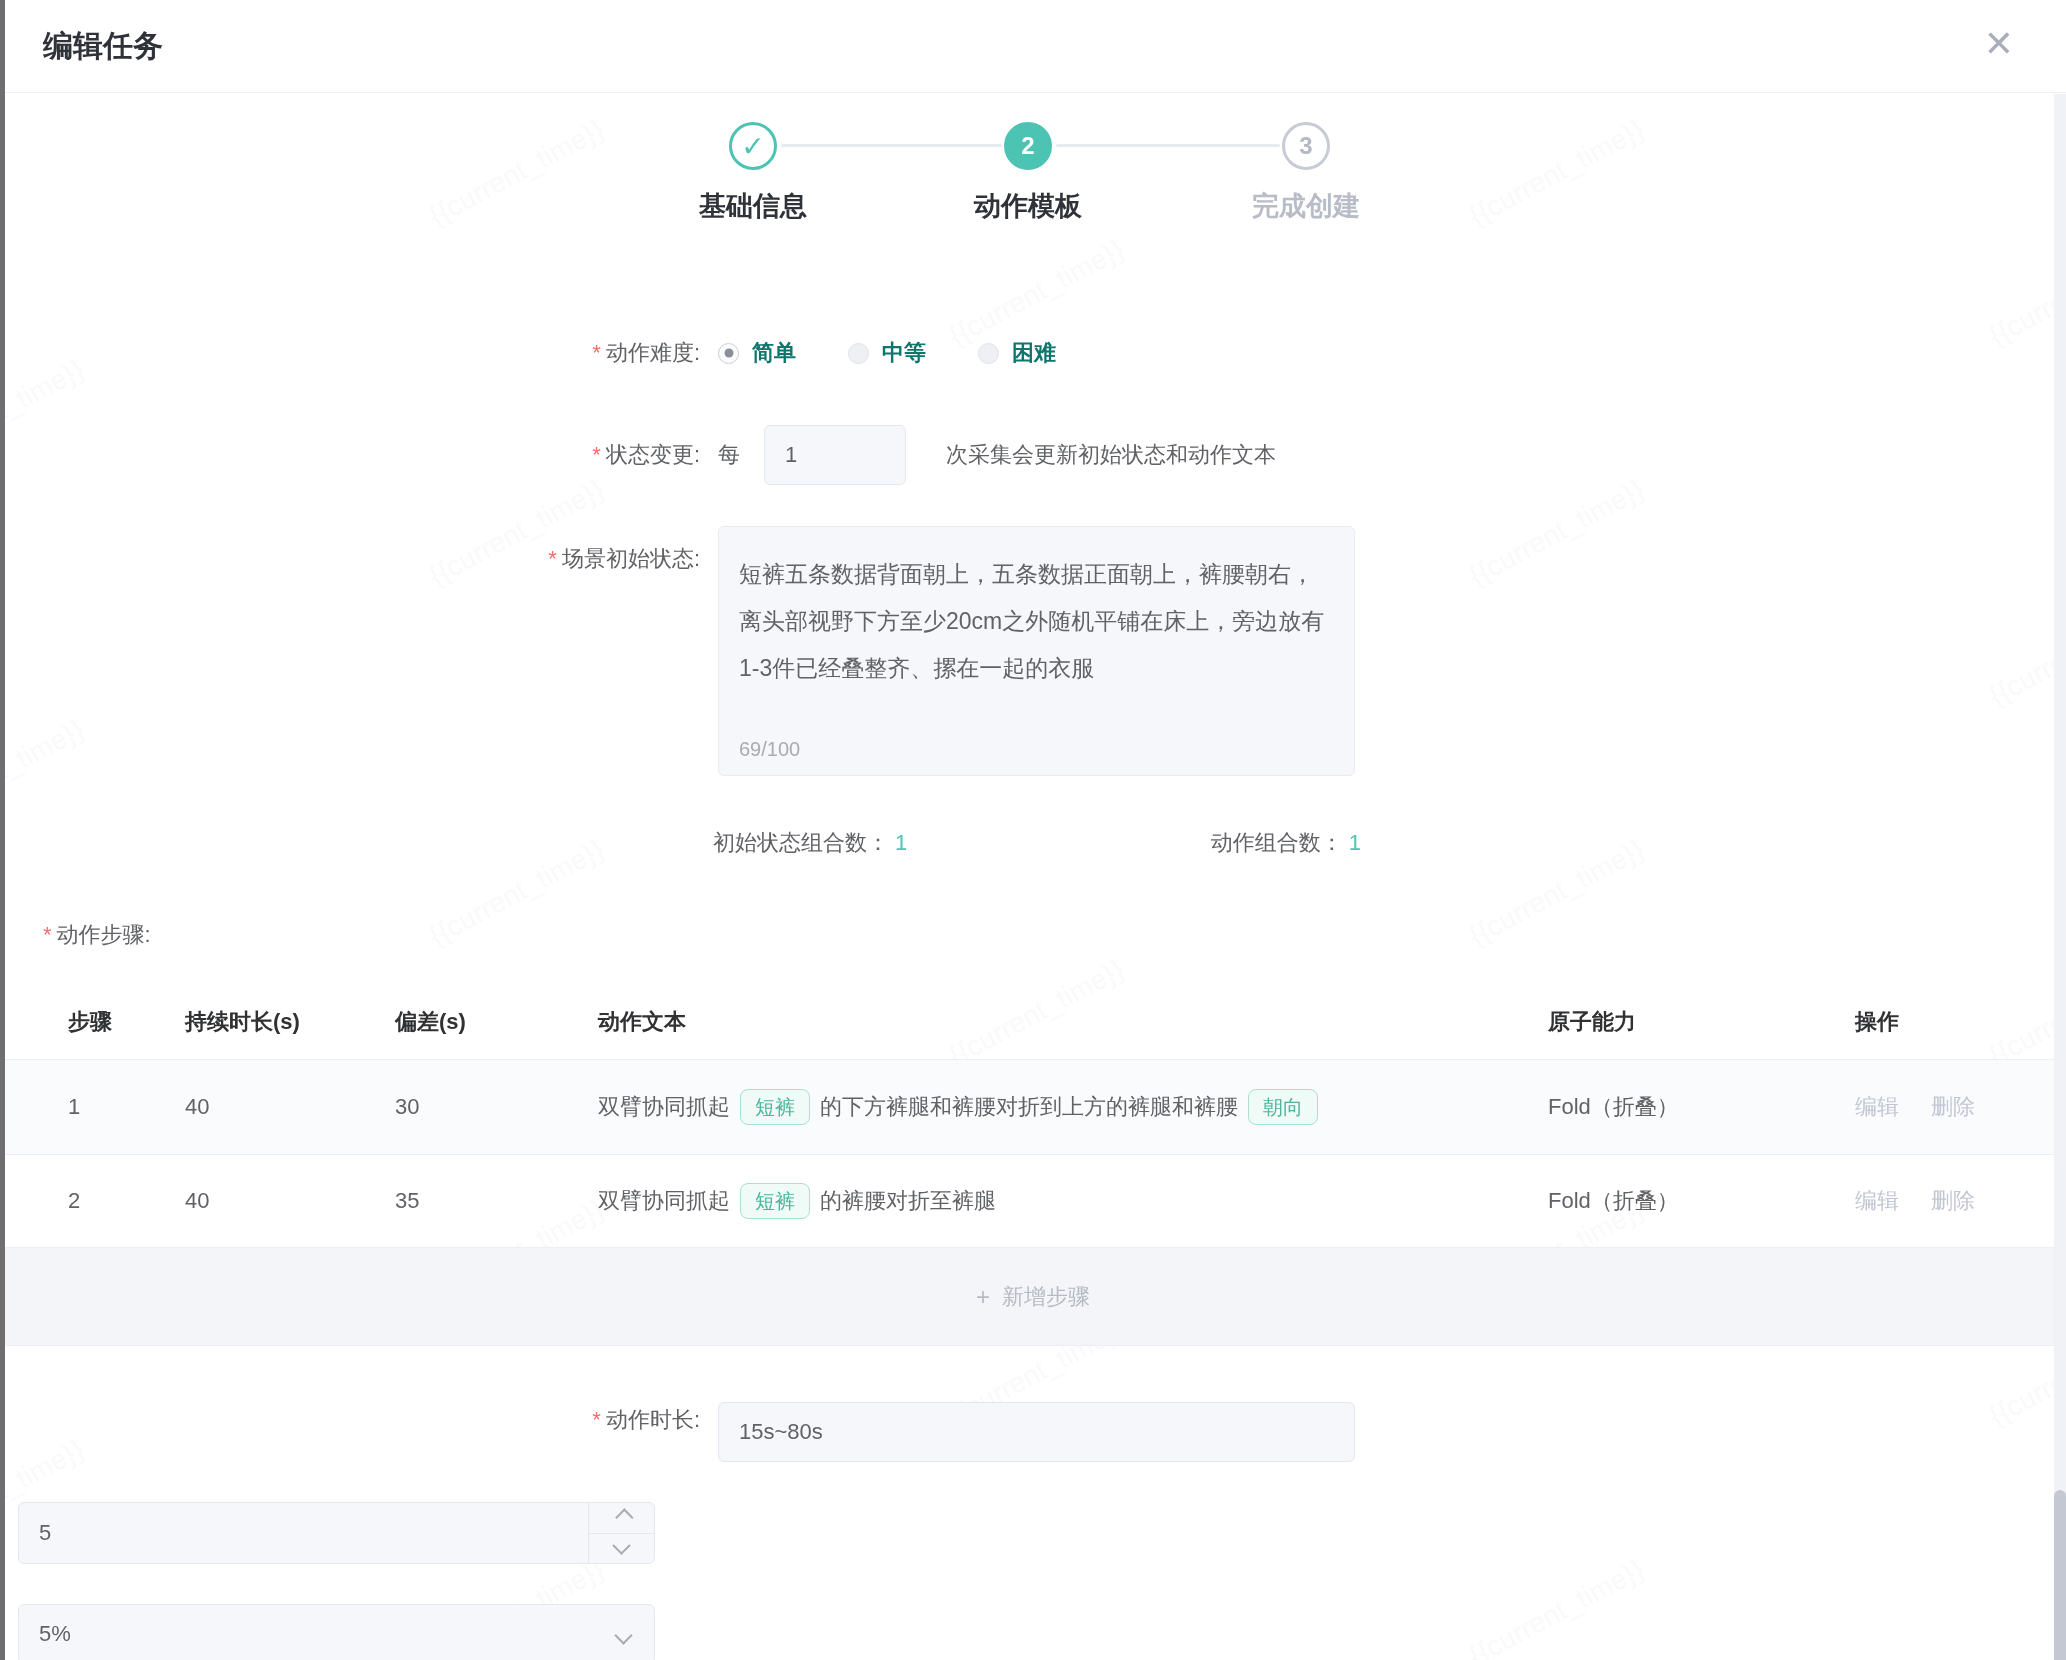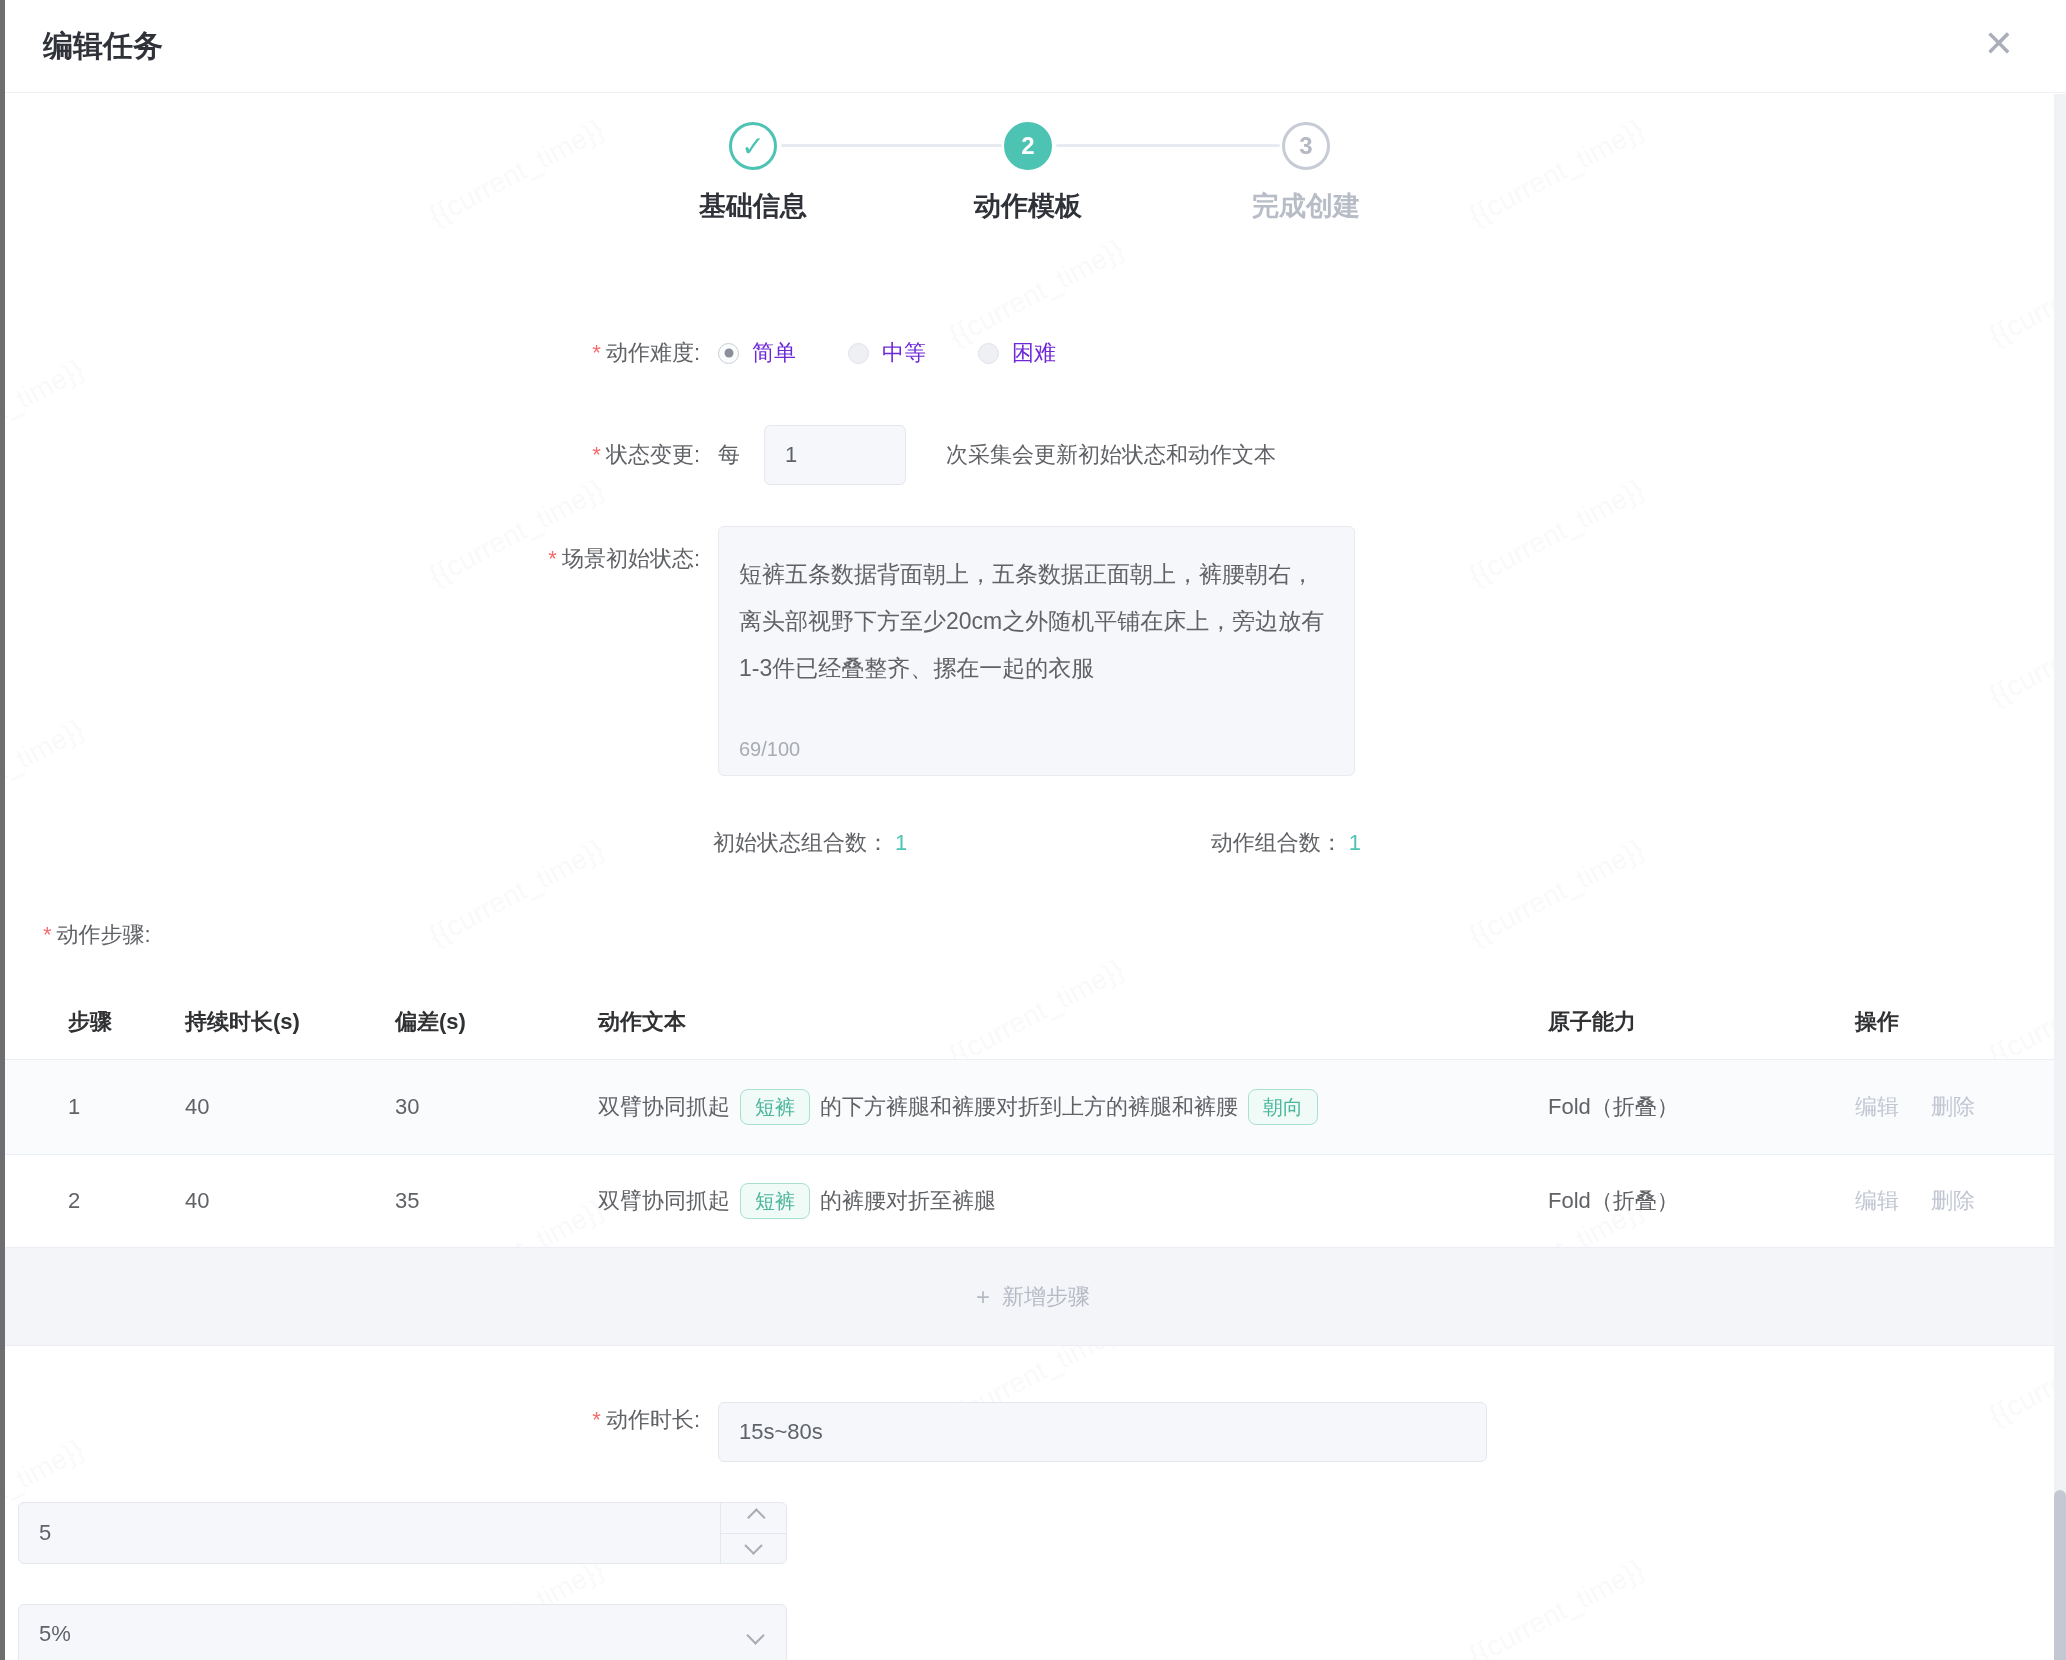--- a/index.html
+++ b/index.html
@@ -34,21 +34,21 @@
   .frow { position:absolute; left:0; width:2066px; display:flex; align-items:center; z-index:4; }
   .flabel { width:700px; text-align:right; font-size:22px; color:#606266; flex:0 0 700px; }
   .req { color:#f56c6c; margin-right:5px; font-size:22px; }
   .box { background:#f5f7fa; border:1px solid #e4e7ed; border-radius:6px; color:#5f6368; font-size:22px; display:flex; align-items:center; padding:0 20px; }
   
   .radio-group { display:flex; align-items:center; margin-left:18px; }
   .radio-item { display:flex; align-items:center; margin-right:52px; cursor:pointer; }
   .radio-circle { width:21px; height:21px; border-radius:50%; background:#eef0f4; border:1px solid #dfe2e8; position:relative; }
   .radio-item.checked .radio-circle { background:#fbfcfd; border-color:#c9cdd4; }
   .radio-item.checked .radio-circle::after { content:""; position:absolute; left:50%; top:50%; width:9px; height:9px; border-radius:50%; background:#8a8f99; transform:translate(-50%,-50%); }
-  .radio-label { margin-left:13px; font-size:22px; color:#6d28d9; }
+  .radio-label { margin-left:13px; font-size:22px; color:#0f766e;font-weight:bold; }
   
   .ta { position:absolute; left:718px; top:526px; width:637px; height:250px; background:#f5f7fa; border:1px solid #e8ebf0; border-radius:6px; padding:24px 20px 14px 20px; font-size:23px; color:#606266; line-height:47px; z-index:4; }
   .ta-counter { position:absolute; left:20px; bottom:14px; font-size:20px; color:#a8abb2; line-height:24px; }
   
   .combos { position:absolute; left:713px; top:828px; width:648px; display:flex; justify-content:space-between; font-size:22px; color:#606266; z-index:4; }
   .combo-val { color:#4cc5b4; margin-left:6px; }
   
   .steps-caption { position:absolute; left:43px; top:920px; font-size:22px; color:#606266; z-index:4; }
   
   .table { position:absolute; left:0; top:985px; width:2066px; z-index:4; font-size:22px; }
@@ -56,21 +56,21 @@
   .thead { height:75px; border-bottom:1px solid #ebeef5; font-weight:bold; color:#303133; }
   .trow { border-bottom:1px solid #ebeef5; color:#606266; }
   .trow.striped { background:#fafbfd; }
   .cell-action { display:flex; align-items:center; flex-wrap:wrap; padding-right:20px; }
   .tag { display:inline-flex; align-items:center; margin:0 10px; padding:3px 14px; border:1px solid #a9e0cf; background:#f0faf6; color:#4bb69c; border-radius:8px; font-size:20px; line-height:28px; white-space:nowrap; }
   .ops { display:flex; }
   .op-link { color:#c1c6d2; margin-right:32px; cursor:pointer; }
   .add-row { height:98px; background:#f4f5f8; border-bottom:1px solid #ebeef5; display:flex; align-items:center; justify-content:center; color:#b6bac4; font-size:22px; cursor:pointer; }
   .plus { margin-right:12px; font-size:24px; }
   
-  .wide-box { width:769px; height:60px; margin-left:18px; position:relative;margin-top:24px; }
+  .wide-box { width:637px; height:60px; margin-left:18px; position:relative;margin-top:24px; }
   .spinner { position:absolute; right:0; top:0; width:66px; height:100%; border-left:1px solid #e4e7ed; display:flex; flex-direction:column; }
   .spin-btn { flex:1; display:flex; align-items:center; justify-content:center; cursor:pointer; background:#f5f7fa; border-radius:0 6px 0 0; }
   .spin-btn + .spin-btn { border-top:1px solid #e4e7ed; border-radius:0 0 6px 0; }
   .chev { width:13px; height:13px; border-left:2px solid #a8abb2; border-bottom:2px solid #a8abb2; }
   .chev.up { transform:rotate(135deg) translate(-2px,-2px); }
   .chev.down { transform:rotate(-45deg) translate(2px,-2px); }
   .select-arrow { position:absolute; right:24px; top:24px; width:13px; height:13px; border-left:2px solid #a8abb2; border-bottom:2px solid #a8abb2; transform:rotate(-45deg); }
 </style>
 </head>
 <body>

